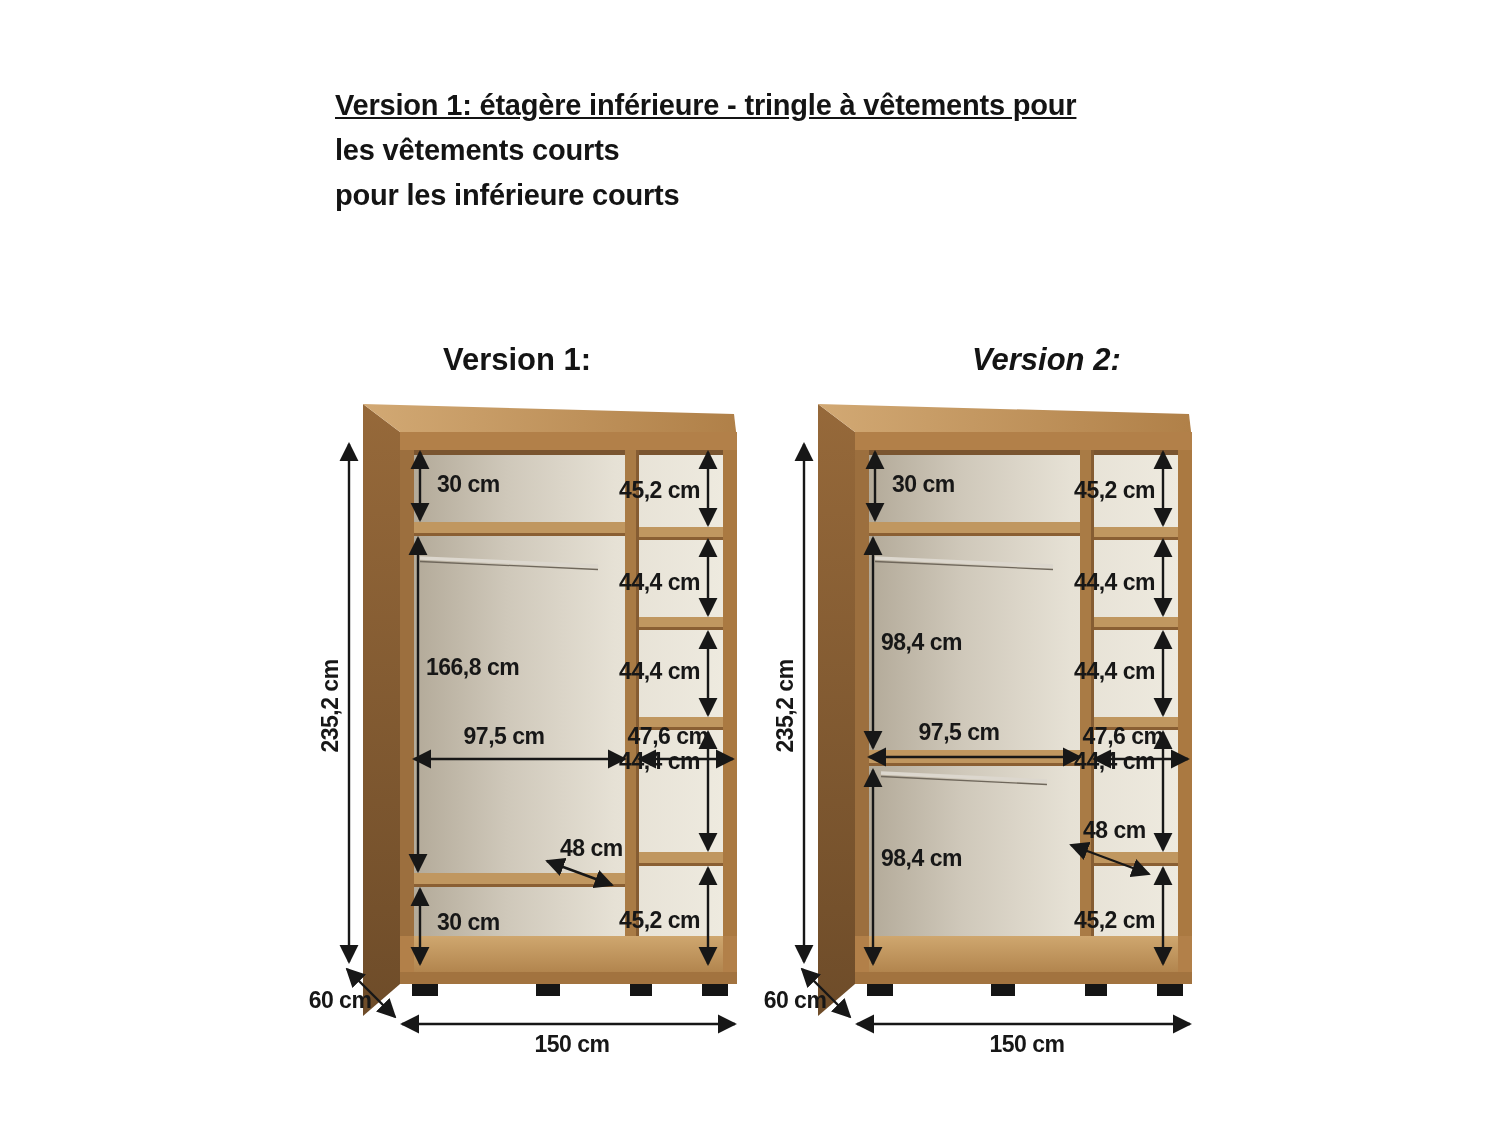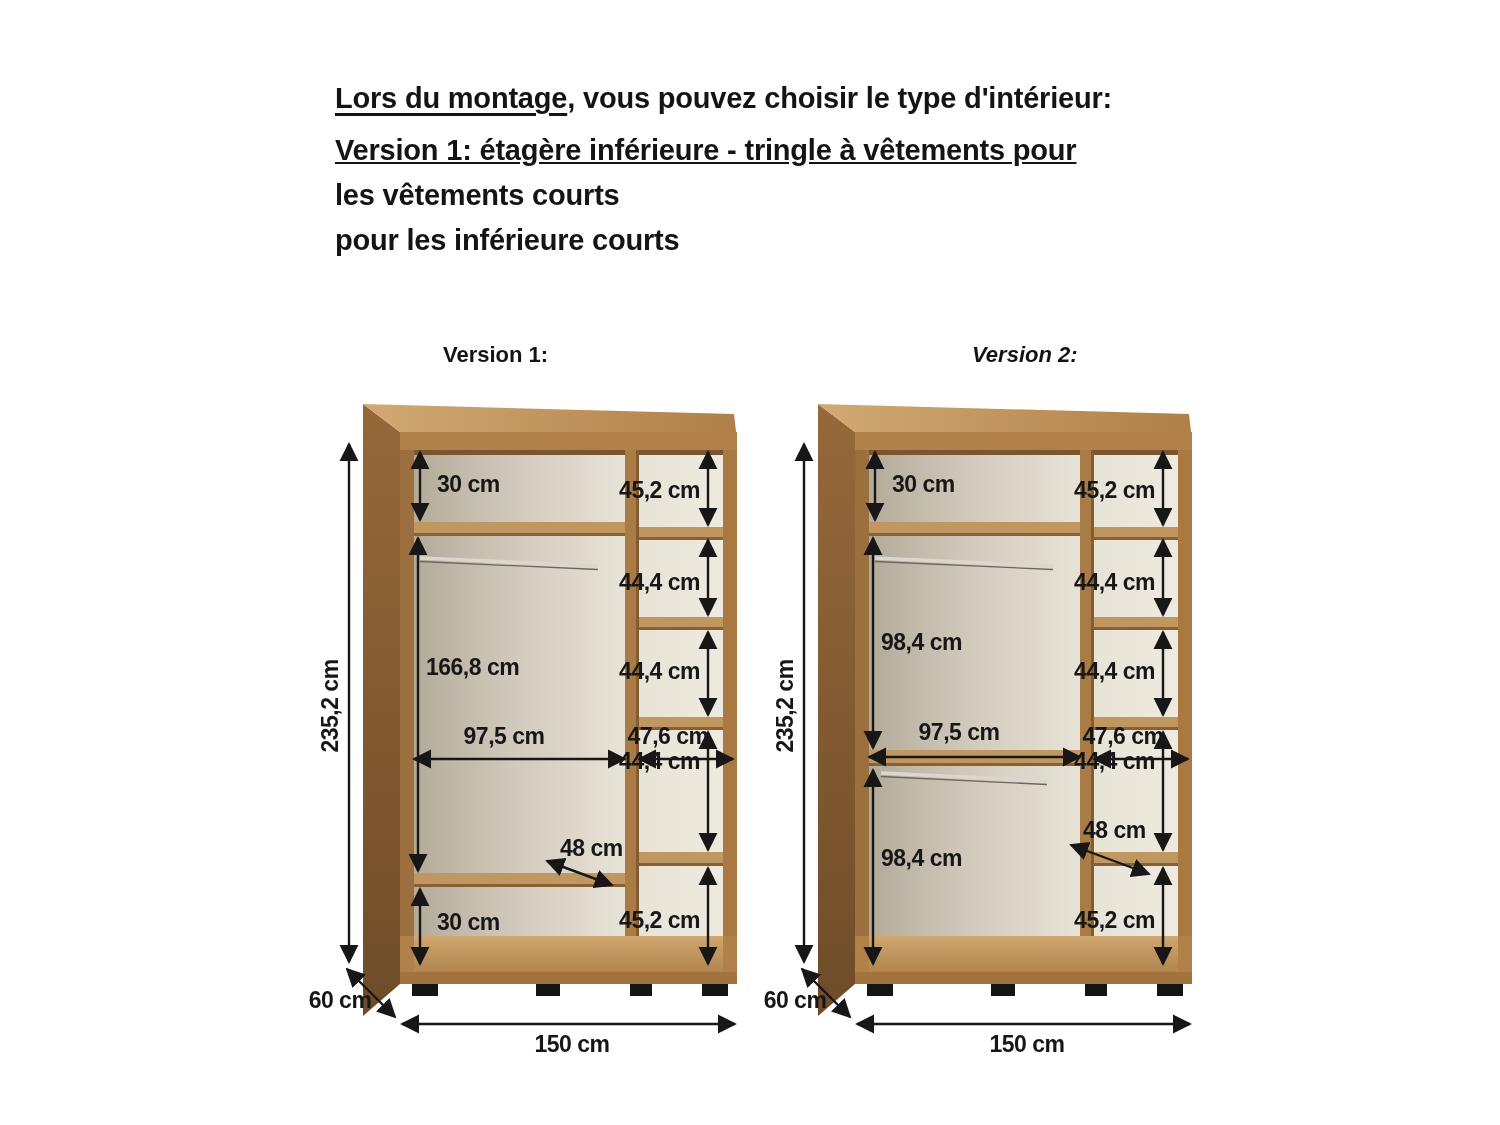--- a/index.html
+++ b/index.html
@@ -3,37 +3,36 @@
 <meta charset="utf-8">
 <style>
   html,body{margin:0;padding:0;background:#fff;}
   .stage{position:relative;width:1500px;height:1125px;background:#ffffff;overflow:hidden;
          font-family:"Liberation Sans",sans-serif;color:#111;}
   .header{position:absolute;left:335px;top:76px;width:900px;font-weight:700;font-size:29px;
           letter-spacing:-0.2px;color:#141414;}
   .hline{line-height:45px;white-space:nowrap;}
   .mt{margin-top:7px;text-decoration:underline;}
   .u{text-decoration:underline;text-decoration-thickness:3px;text-underline-offset:5px;}
-  .vtitle{position:absolute;top:342px;font-size:22px;font-weight:700;color:#141414;white-space:nowrap;}
+  .vtitle{position:absolute;top:342px;font-size:31px;font-weight:700;color:#141414;white-space:nowrap;}
   .vt1{left:443px;} .vt2{left:972px;font-style:italic;}
   .wsvg{position:absolute;top:388px;width:470px;height:680px;}
   .w1{left:300px;} .w2{left:755px;}
   svg text{font-family:"Liberation Sans",sans-serif;font-weight:700;font-size:23px;fill:#171717;
            letter-spacing:-0.5px;}
   .dl{stroke:#171717;stroke-width:2.4;fill:none;}
   .rod{stroke:#dcd7ce;stroke-width:3.5;}
   .rodsh{stroke:#6f675b;stroke-width:1.3;}
 </style>
 </head>
 <body>
 
 <div class="stage">
 
   <div class="header">
-    <div class="hline"><span class="u">Lors du montage</span><span>, vous pouvez choisir le type d'intérieur:</span></div>
     <div class="hline mt">Version 1: étagère inférieure - tringle à vêtements pour</div>
     <div class="hline">les vêtements courts</div>
     <div class="hline">pour les inférieure courts</div>
   </div>
 
   <div class="vtitle vt1">Version 1:</div>
   <div class="vtitle vt2">Version 2:</div>
 
   <svg class="wsvg w1" viewBox="0 0 470 680">
     <defs>

